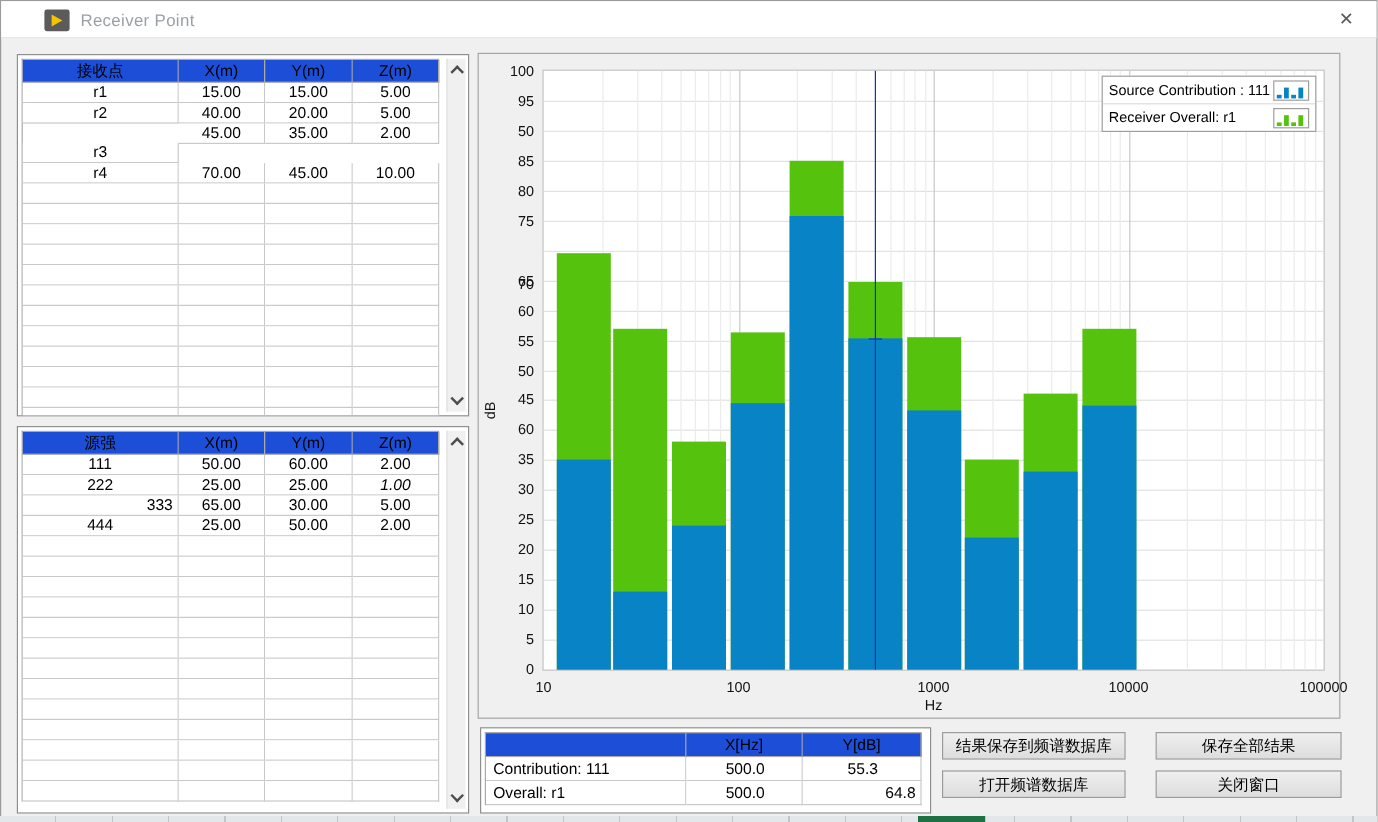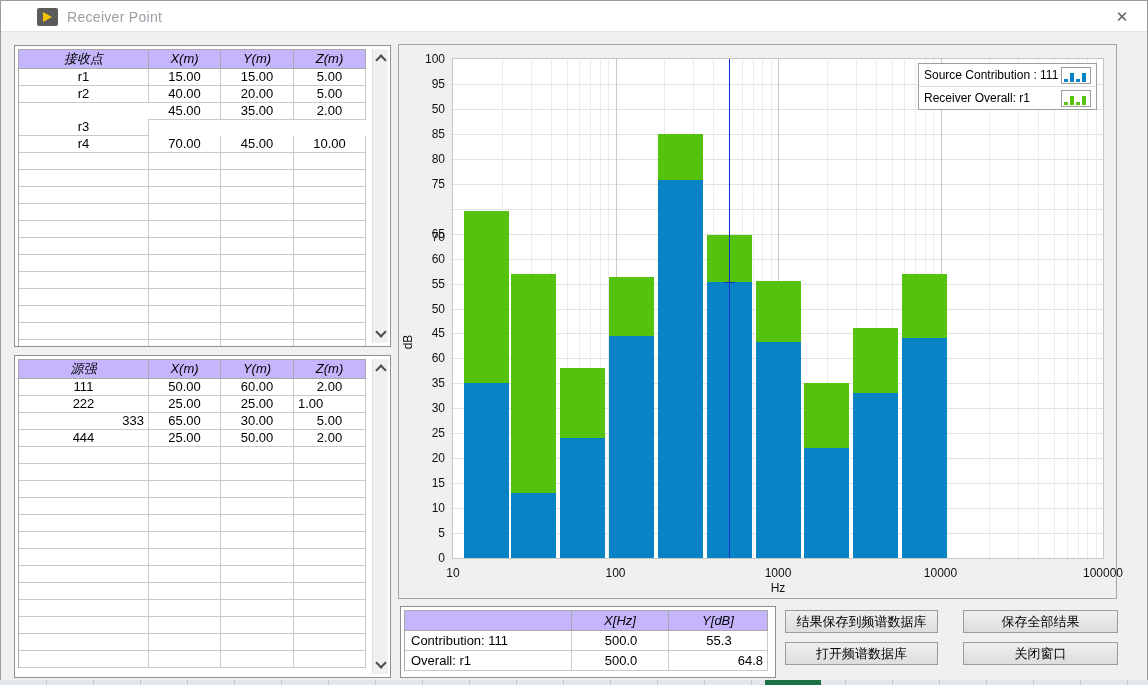--- a/index.html
+++ b/index.html
@@ -11,22 +11,22 @@
   
   .titlebar{position:absolute;left:1px;top:1px;right:1px;height:30px;background:#ffffff;border-bottom:1px solid #e3e3e3;}
   .app-icon{position:absolute;left:36px;top:7px;width:21px;height:18px;background:#5b5b5b;border-radius:2px;}
   .app-icon .tri{position:absolute;left:6px;top:4px;width:0;height:0;border-left:9px solid #f5c400;border-top:5px solid transparent;border-bottom:5px solid transparent;}
   .win-title{position:absolute;left:66px;top:8px;font-size:14px;color:#9aa0a6;letter-spacing:.3px;}
   .close-btn{position:absolute;right:14px;top:6px;width:22px;height:20px;color:#5c5c5c;font-size:15px;text-align:center;line-height:20px;cursor:pointer;}
   
   .tablebox{position:absolute;background:#ffffff;border:1px solid #8f8f8f;padding:2px;overflow:hidden;}
   .tgrid{position:absolute;left:3px;top:3px;border-left:1px solid #a9a9a9;border-top:1px solid #a9a9a9;}
   .thead{display:flex;}
-  .hcell{box-sizing:border-box;height:19px;background:#c4b5fd;border-right:1px solid #a9a9a9;border-bottom:1px solid #a9a9a9;
-         font-size:13px;text-align:center;line-height:18px;color:#000;font-style:italic;}
+  .hcell{box-sizing:border-box;height:19px;background:#1d4ed8;border-right:1px solid #a9a9a9;border-bottom:1px solid #a9a9a9;
+         font-size:13px;text-align:center;line-height:18px;color:#000;}
   .trow{display:flex;}
   .tcell{box-sizing:border-box;height:17px;background:#fff;border-right:1px solid #c9c9c9;border-bottom:1px solid #c9c9c9;
          font-size:13px;line-height:16px;color:#000;padding:0 4px;white-space:nowrap;overflow:hidden;}
   .vscroll{position:absolute;right:2px;top:3px;bottom:3px;width:15px;background:#f0f0f0;border-left:1px solid #e0e0e0;}
   .chev{position:absolute;left:4px;width:6px;height:6px;border-left:2px solid #4d4d4d;border-top:2px solid #4d4d4d;}
   .chev.up{top:7px;transform:rotate(45deg);}
   .chev.down{bottom:7px;transform:rotate(-135deg);}
   
   .chartpanel{position:absolute;left:398px;top:44px;width:717px;height:553px;border:1px solid #a6a6a6;background:#f0f0f0;}
   .plot{position:absolute;left:54px;top:14px;width:650px;height:499px;background:#ffffff;outline:1px solid #c6c6c6;}
@@ -186,21 +186,21 @@
         <div class="trow">
           <div class="tcell" style="width: 130px; text-align: center;">111</div>
           <div class="tcell" style="width: 72px; text-align: center;">50.00</div>
           <div class="tcell" style="width: 73px; text-align: center;">60.00</div>
           <div class="tcell" style="width: 72px; text-align: center;">2.00</div>
         </div>
         <div class="trow">
           <div class="tcell" style="width: 130px; text-align: center;">222</div>
           <div class="tcell" style="width: 72px; text-align: center;">25.00</div>
           <div class="tcell" style="width: 73px; text-align: center;">25.00</div>
-          <div class="tcell" style="width: 72px; ">1.00</div>
+          <div class="tcell" style="width: 72px; text-align: center; font-style: italic;">1.00</div>
         </div>
         <div class="trow">
           <div class="tcell" style="width: 130px; text-align: right;">333</div>
           <div class="tcell" style="width: 72px; text-align: center;">65.00</div>
           <div class="tcell" style="width: 73px; text-align: center;">30.00</div>
           <div class="tcell" style="width: 72px; text-align: center;">5.00</div>
         </div>
         <div class="trow">
           <div class="tcell" style="width: 130px; text-align: center;">444</div>
           <div class="tcell" style="width: 72px; text-align: center;">25.00</div>

